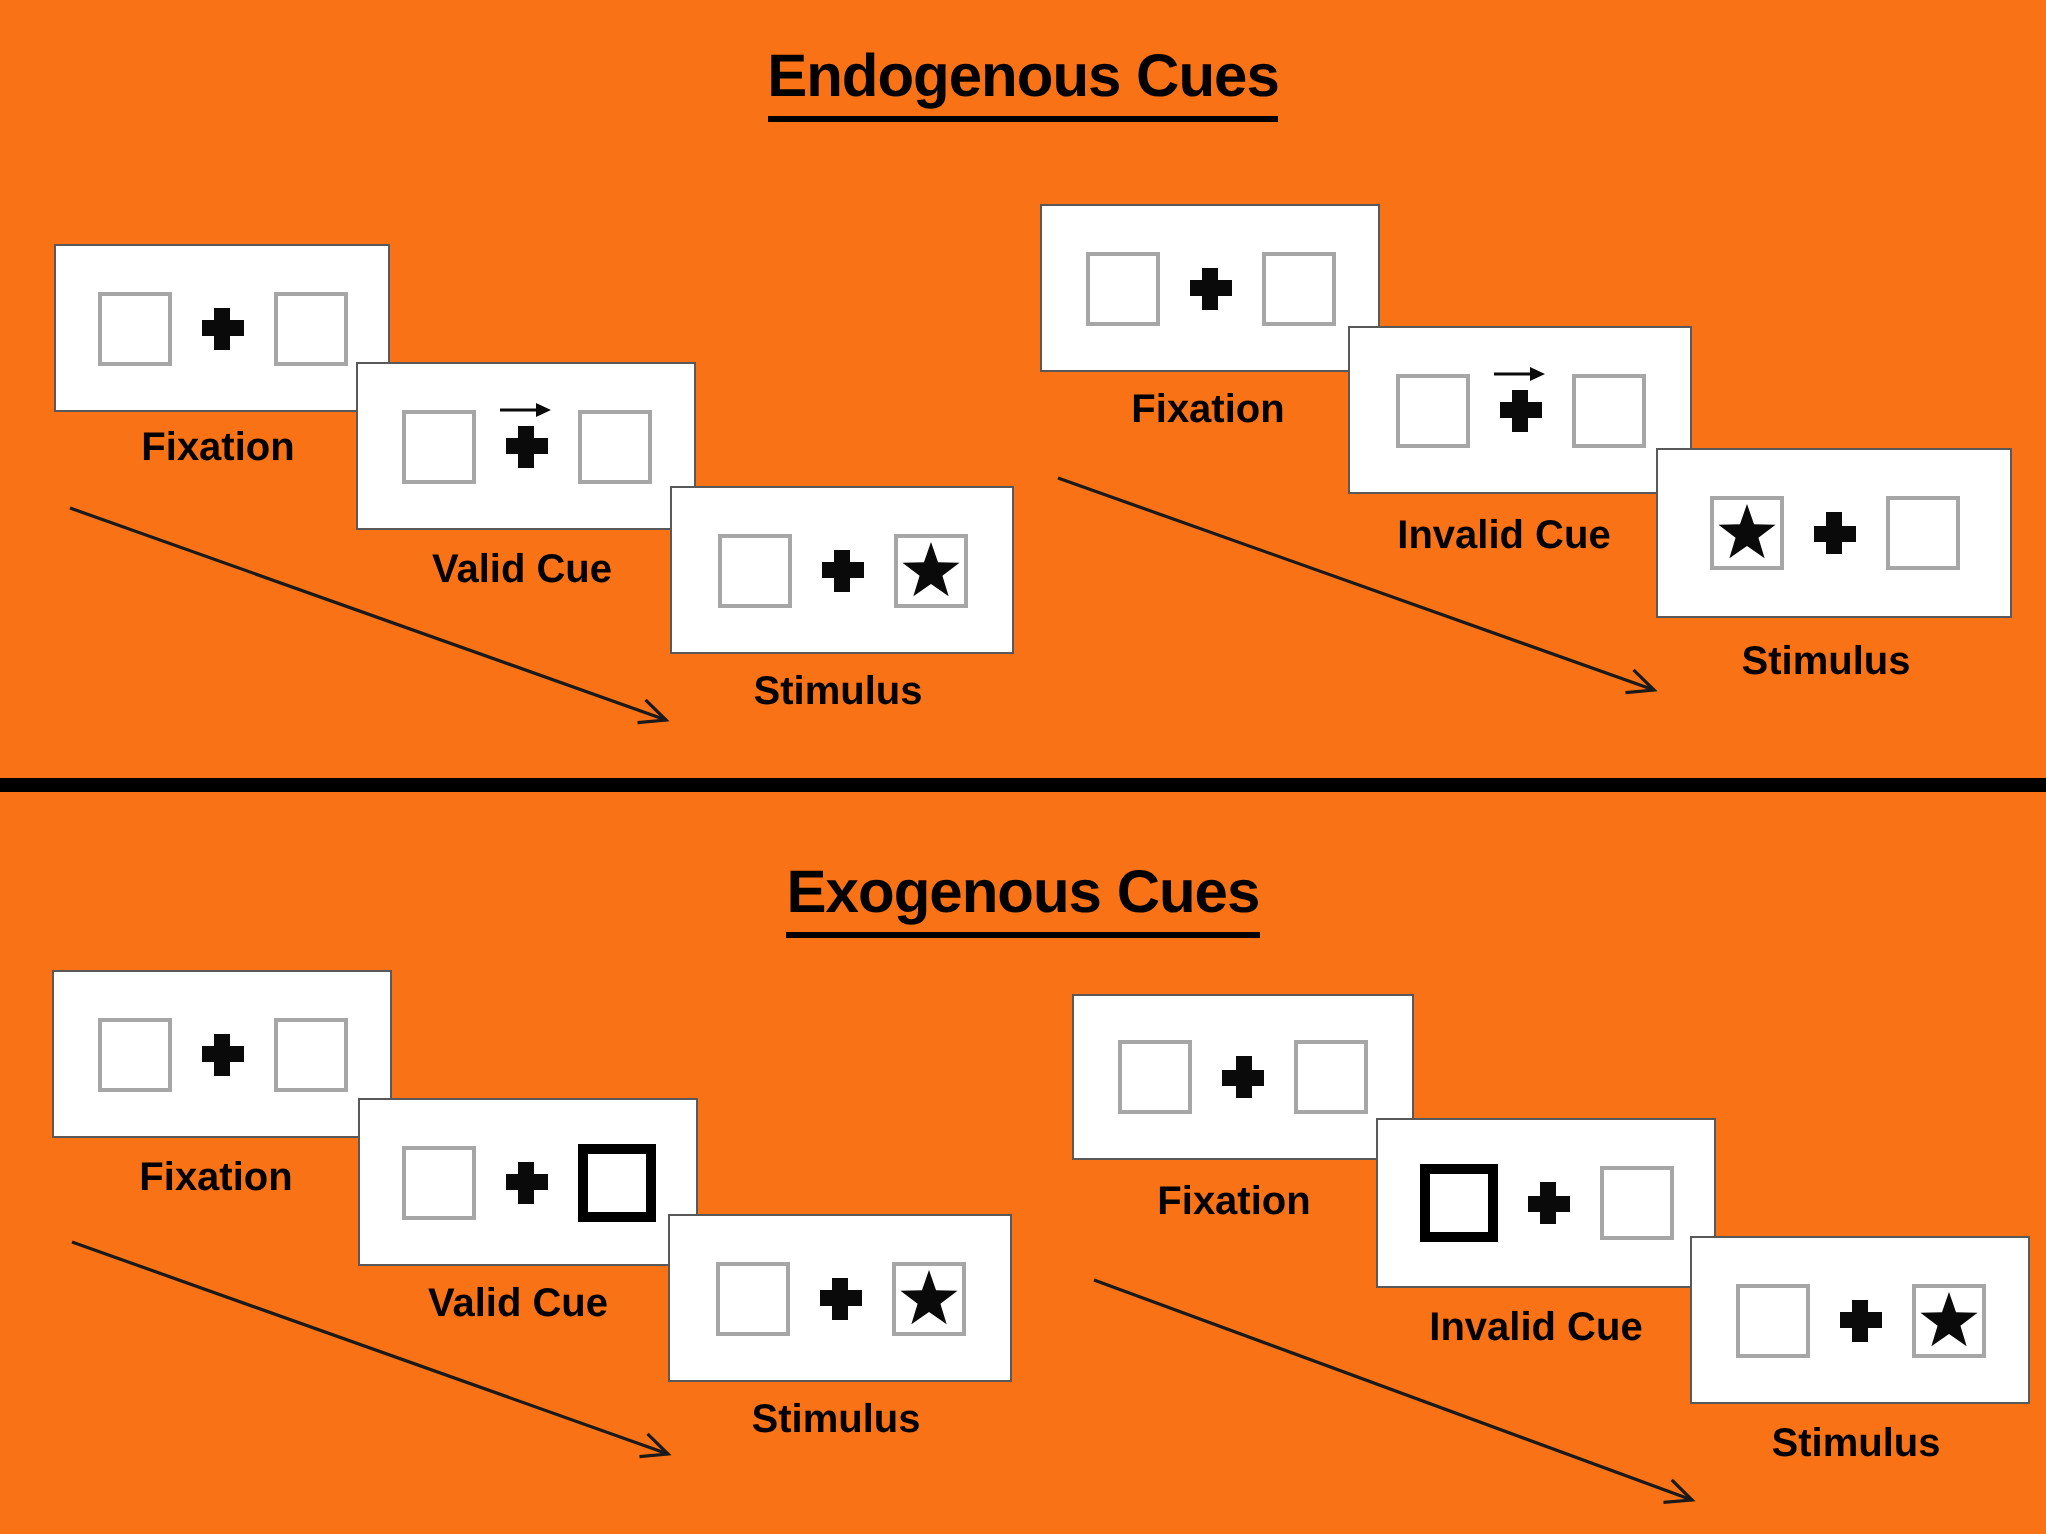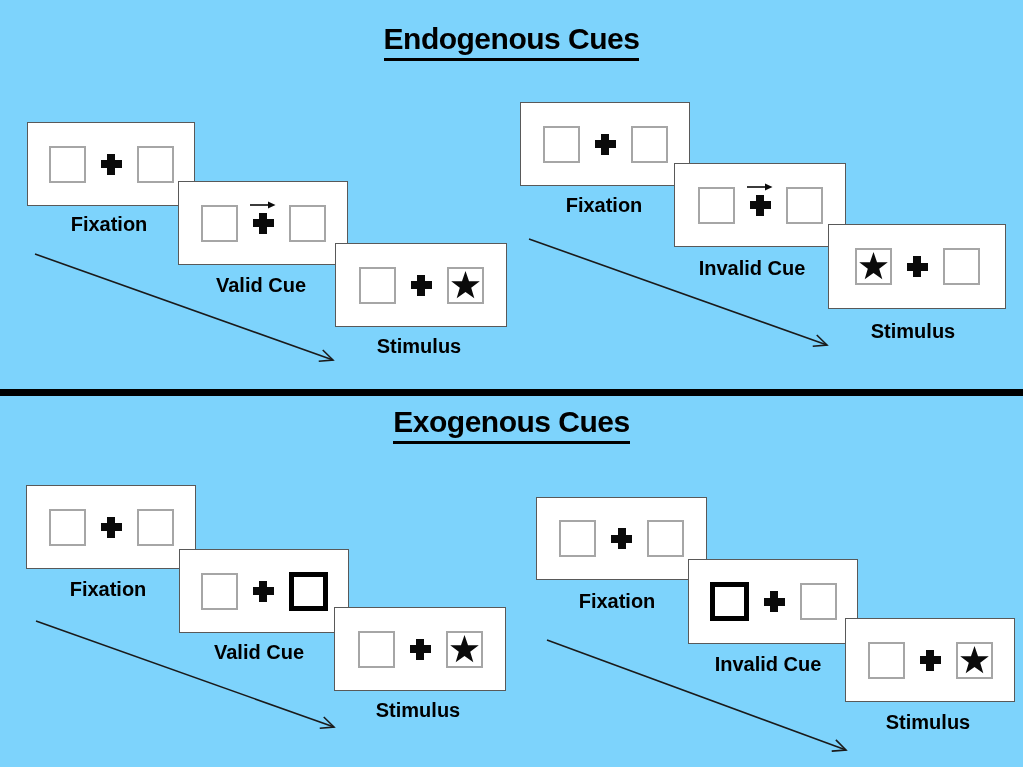--- a/index.html
+++ b/index.html
@@ -1,41 +1,41 @@
 <!DOCTYPE html>
 <html><head>
 <meta charset="utf-8">
 <style>
   html,body { margin:0; padding:0; background:#ffffff; }
   #stage {
     position: relative;
     width: 1023px;
     height: 767px;
-    background: #7dd3fc;
+    background: #f97316;
     font-family: "Liberation Sans", sans-serif;
     overflow: hidden;
   }
   .section-title {
     position: absolute;
     left: 0;
     width: 100%;
     text-align: center;
     z-index: 5;
   }
   .section-title span {
     display: inline-block;
     font-size: 30px;
     font-weight: bold;
     color: #000000;
     border-bottom: 3px solid #000000;
     padding-bottom: 2px;
     letter-spacing: -0.5px;
   }
   #title-endo { top: 22px; }
-  #title-exo  { top: 405px; }
+  #title-exo  { top: 430px; }
 
   .divider {
     position: absolute;
     left: 0;
     top: 389px;
     width: 1023px;
     height: 7px;
     background: #000000;
     z-index: 4;
   }

